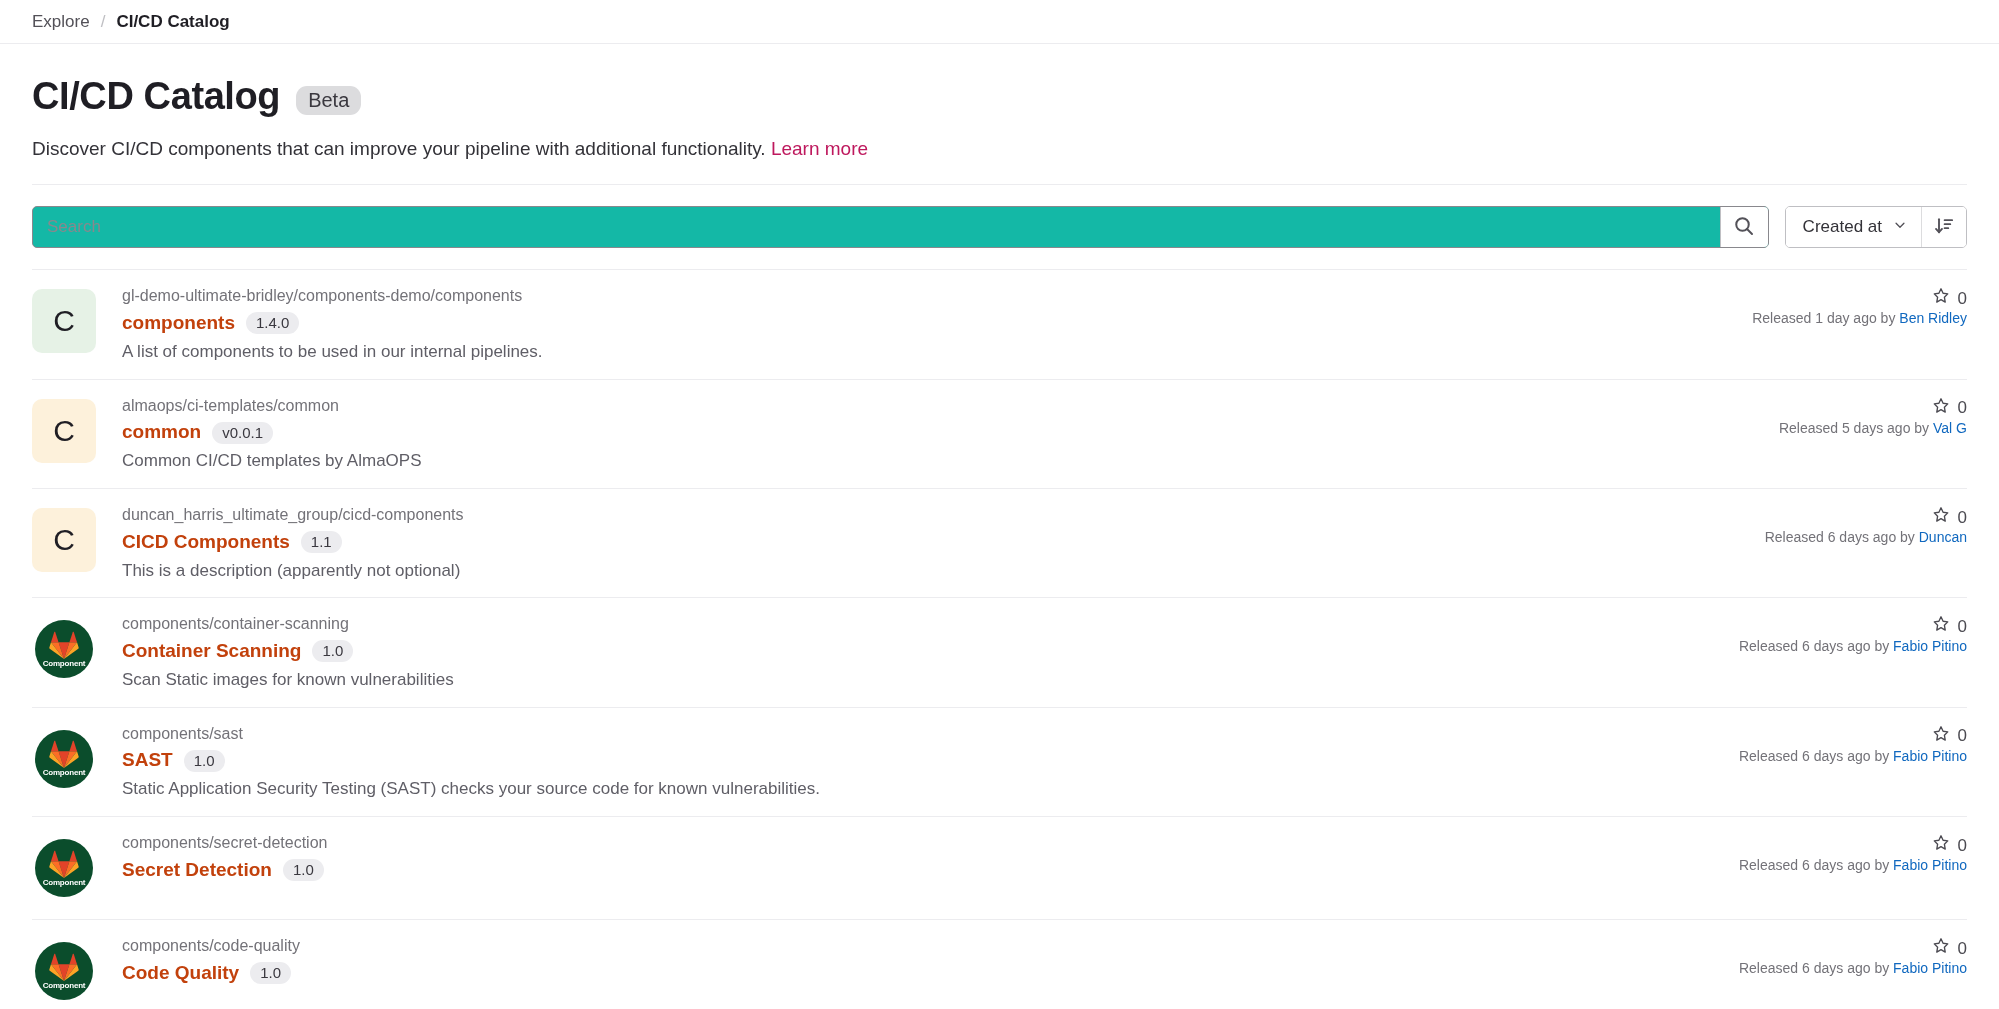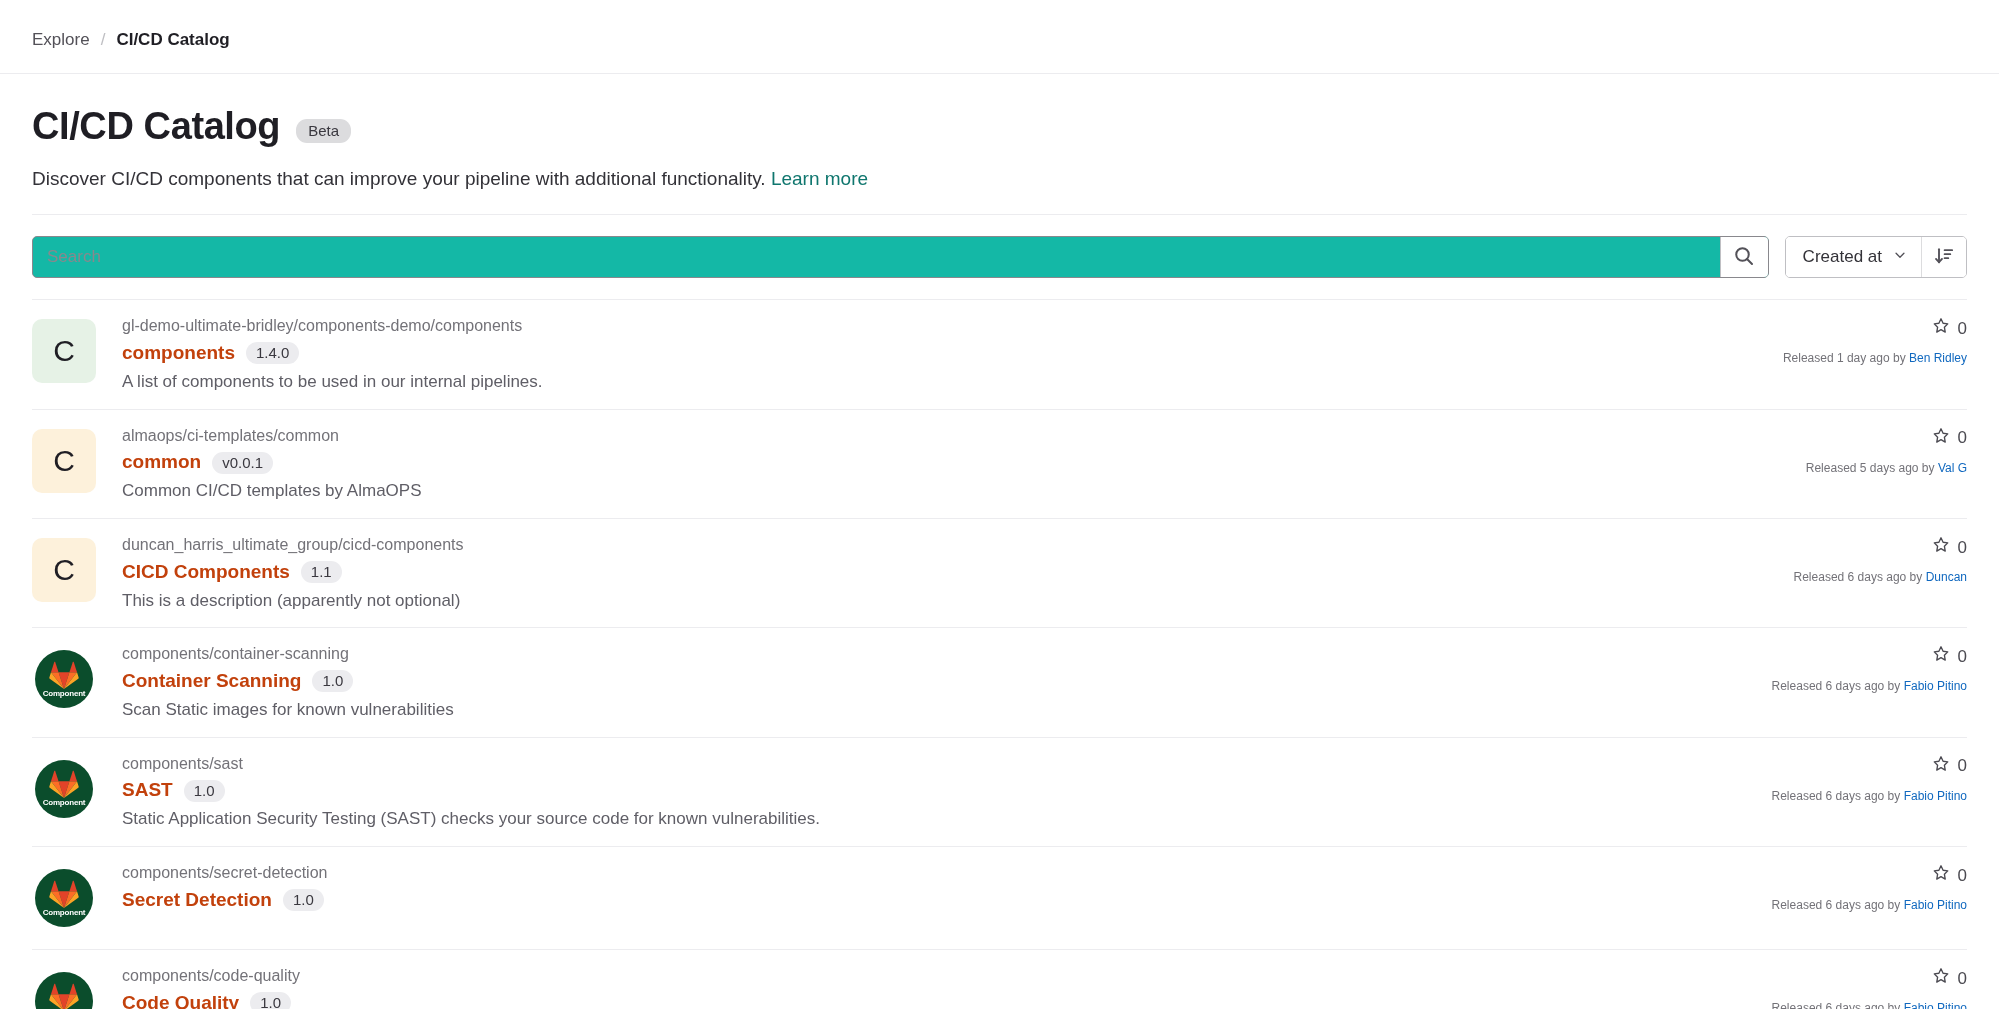--- a/index.html
+++ b/index.html
@@ -7,27 +7,26 @@
     width: 1999px;
     height: 1009px;
     background: #fff;
     font-family: "Liberation Sans", sans-serif;
     color: #333238;
     overflow: hidden;
   }
 
   
   .breadcrumb-bar {
-    height: 67px;
+    height: 44px;
     border-bottom: 1px solid #ececef;
     display: flex;
     align-items: center;
     padding-left: 32px;
     font-size: 17px;
-    margin-top: 7px;
   }
   .bc-link {
     color: #535158;
     text-decoration: none;
     font-size: 17px;
   }
   .bc-sep {
     color: #bfbfc3;
     margin: 0 11px;
     font-size: 17px;
@@ -50,36 +49,36 @@
     font-size: 38px;
     font-weight: 700;
     letter-spacing: -0.4px;
     color: #1f1e24;
     line-height: 1.1;
   }
   .beta-badge {
     margin-left: 16px;
     background: #dcdcde;
     color: #3a383f;
-    font-size: 15px;
+    font-size: 20px;
     border-radius: 11px;
     padding: 4px 12px 5px;
     line-height: 1;
     position: relative;
     top: 4px;
   }
 
   .subtitle {
     margin-top: 19px;
     font-size: 19px;
     color: #333238;
     line-height: 1.3;
   }
   .subtitle a {
-    color: #0f766e;
+    color: #be185d;
     text-decoration: none;
   }
 
   .divider {
     margin-top: 23px;
     border-top: 1px solid #ececef;
   }
 
   
   .search-row {
@@ -249,22 +248,21 @@
   }
   .star-line {
     display: flex;
     align-items: center;
     justify-content: flex-end;
     gap: 8px;
     font-size: 17px;
     color: #4b4a51;
   }
   .released-line {
-    margin-top: 11px;
-    font-size: 12px;
+    font-size: 14px;
     color: #737278;
     white-space: nowrap;
   }
   .released-line a {
     color: #1068bf;
     text-decoration: none;
   }
 </style>
 </head>
 <body>

